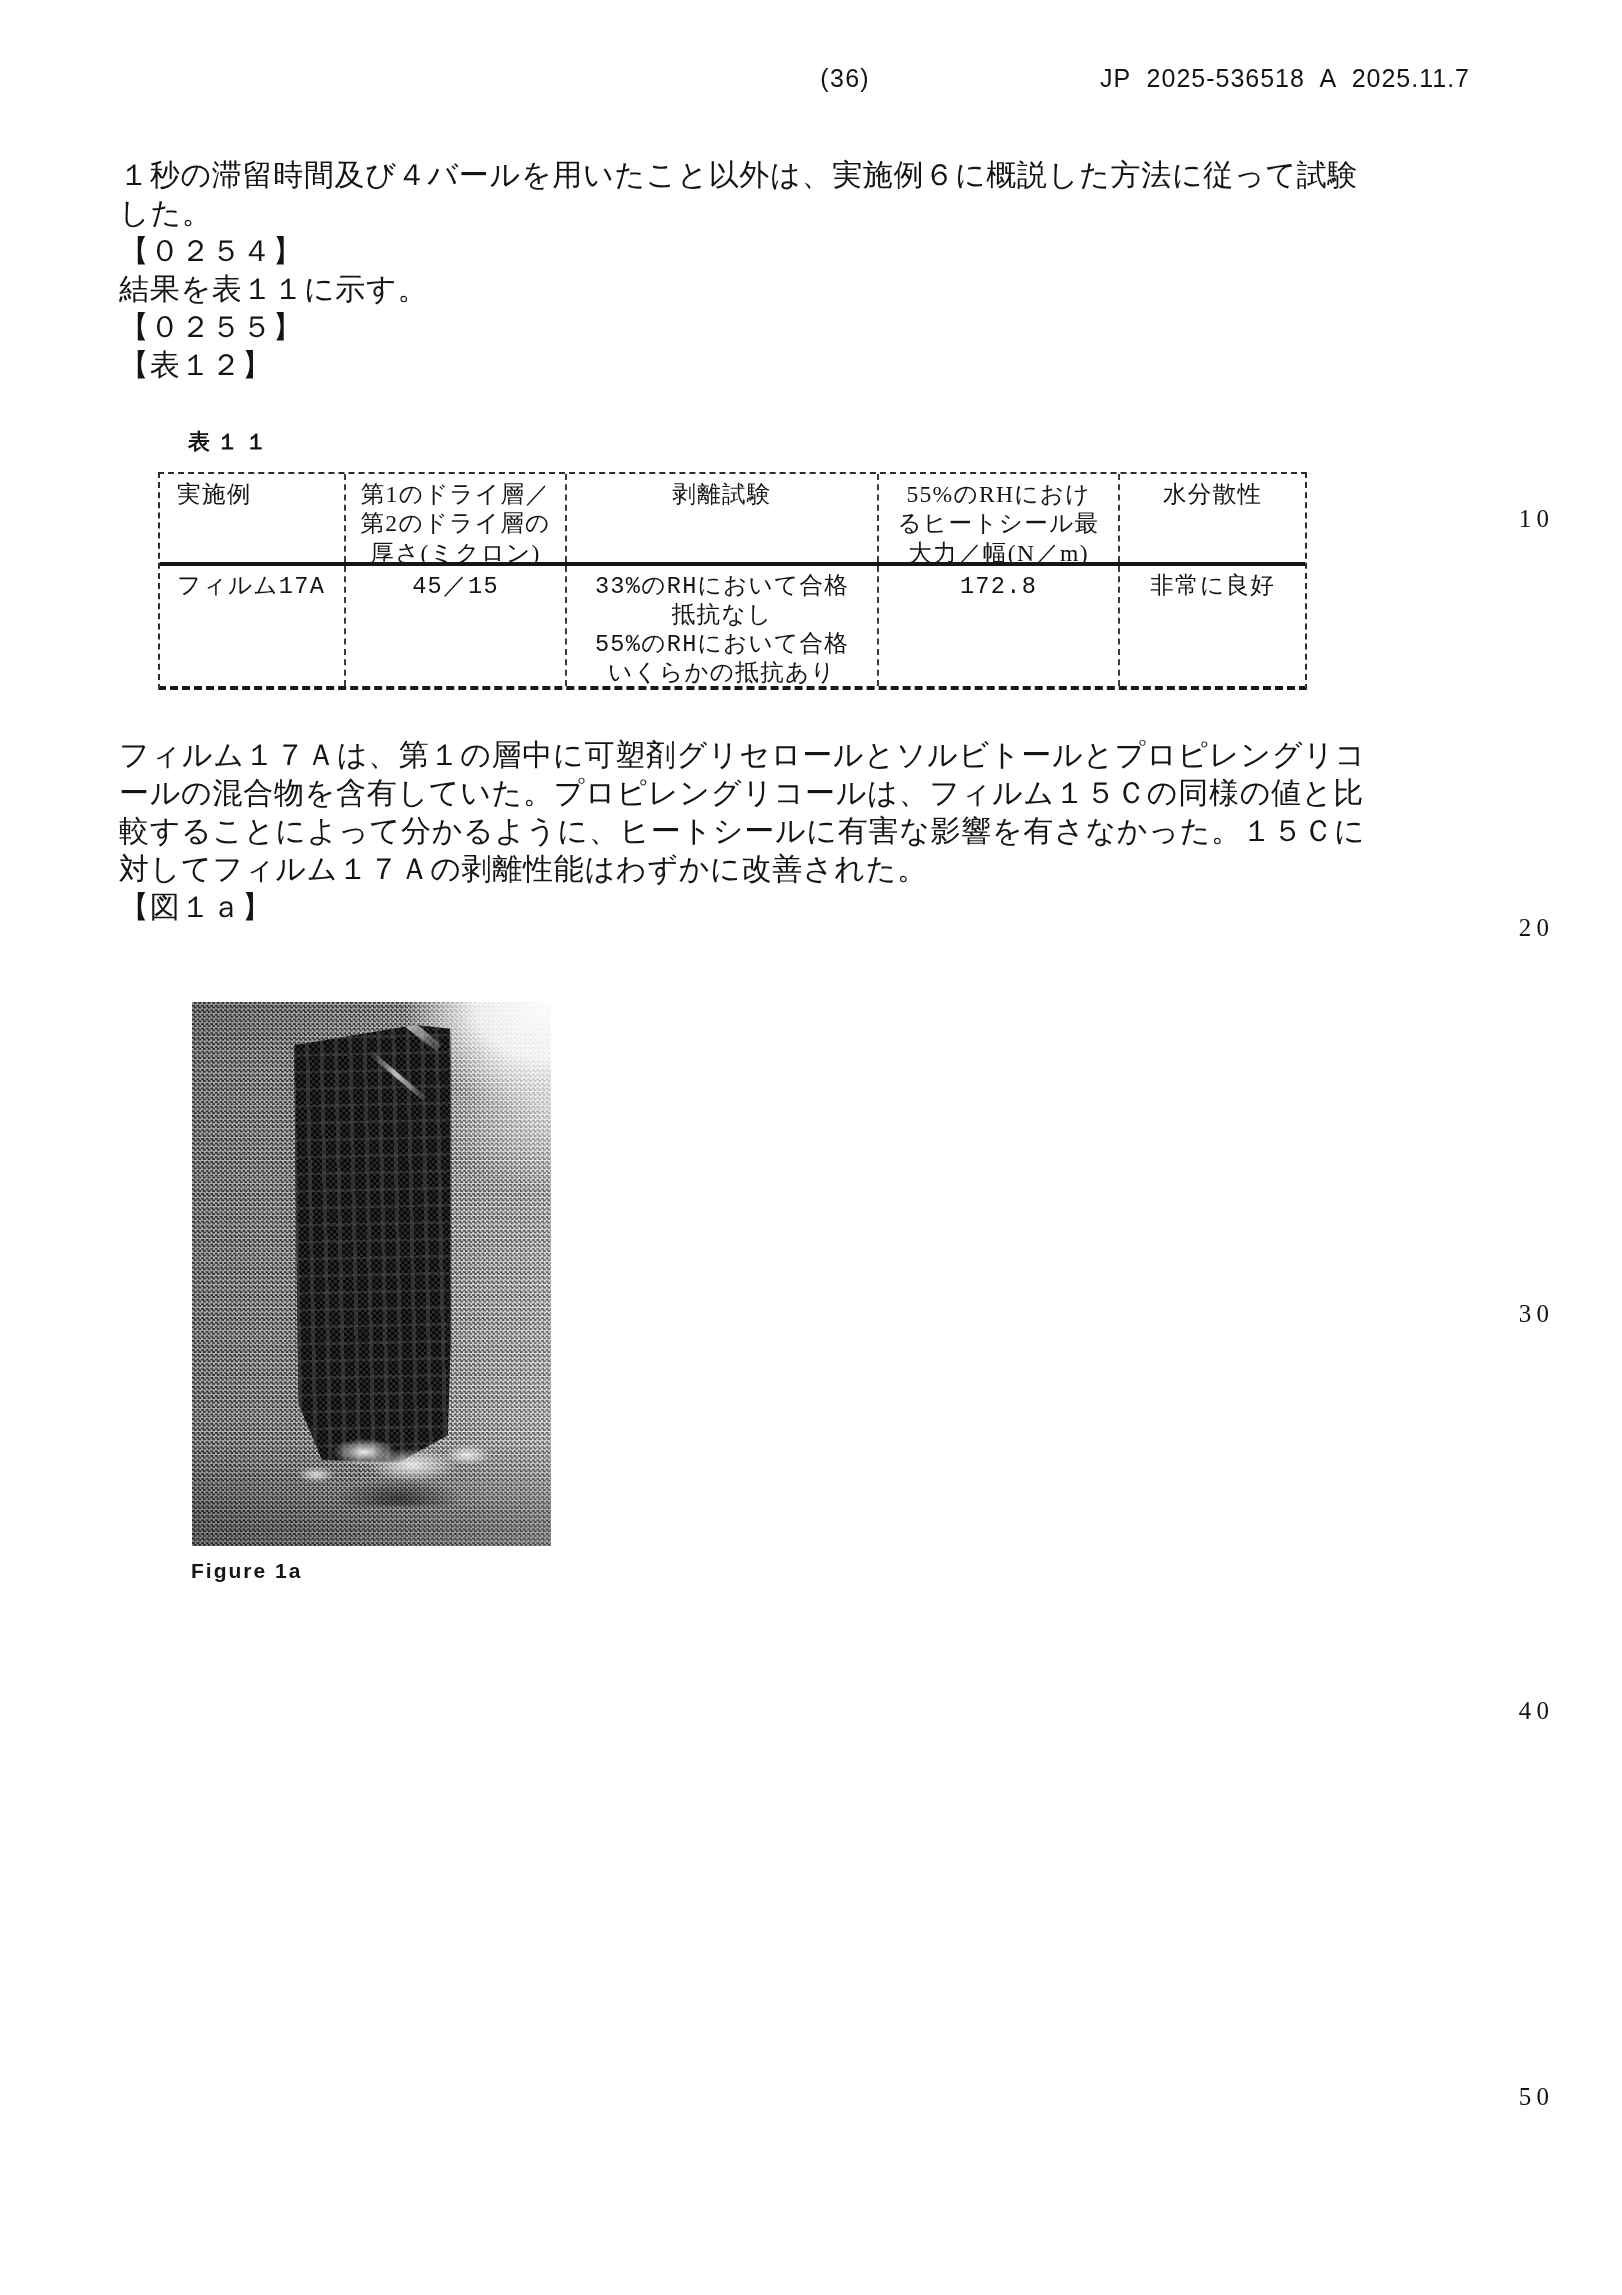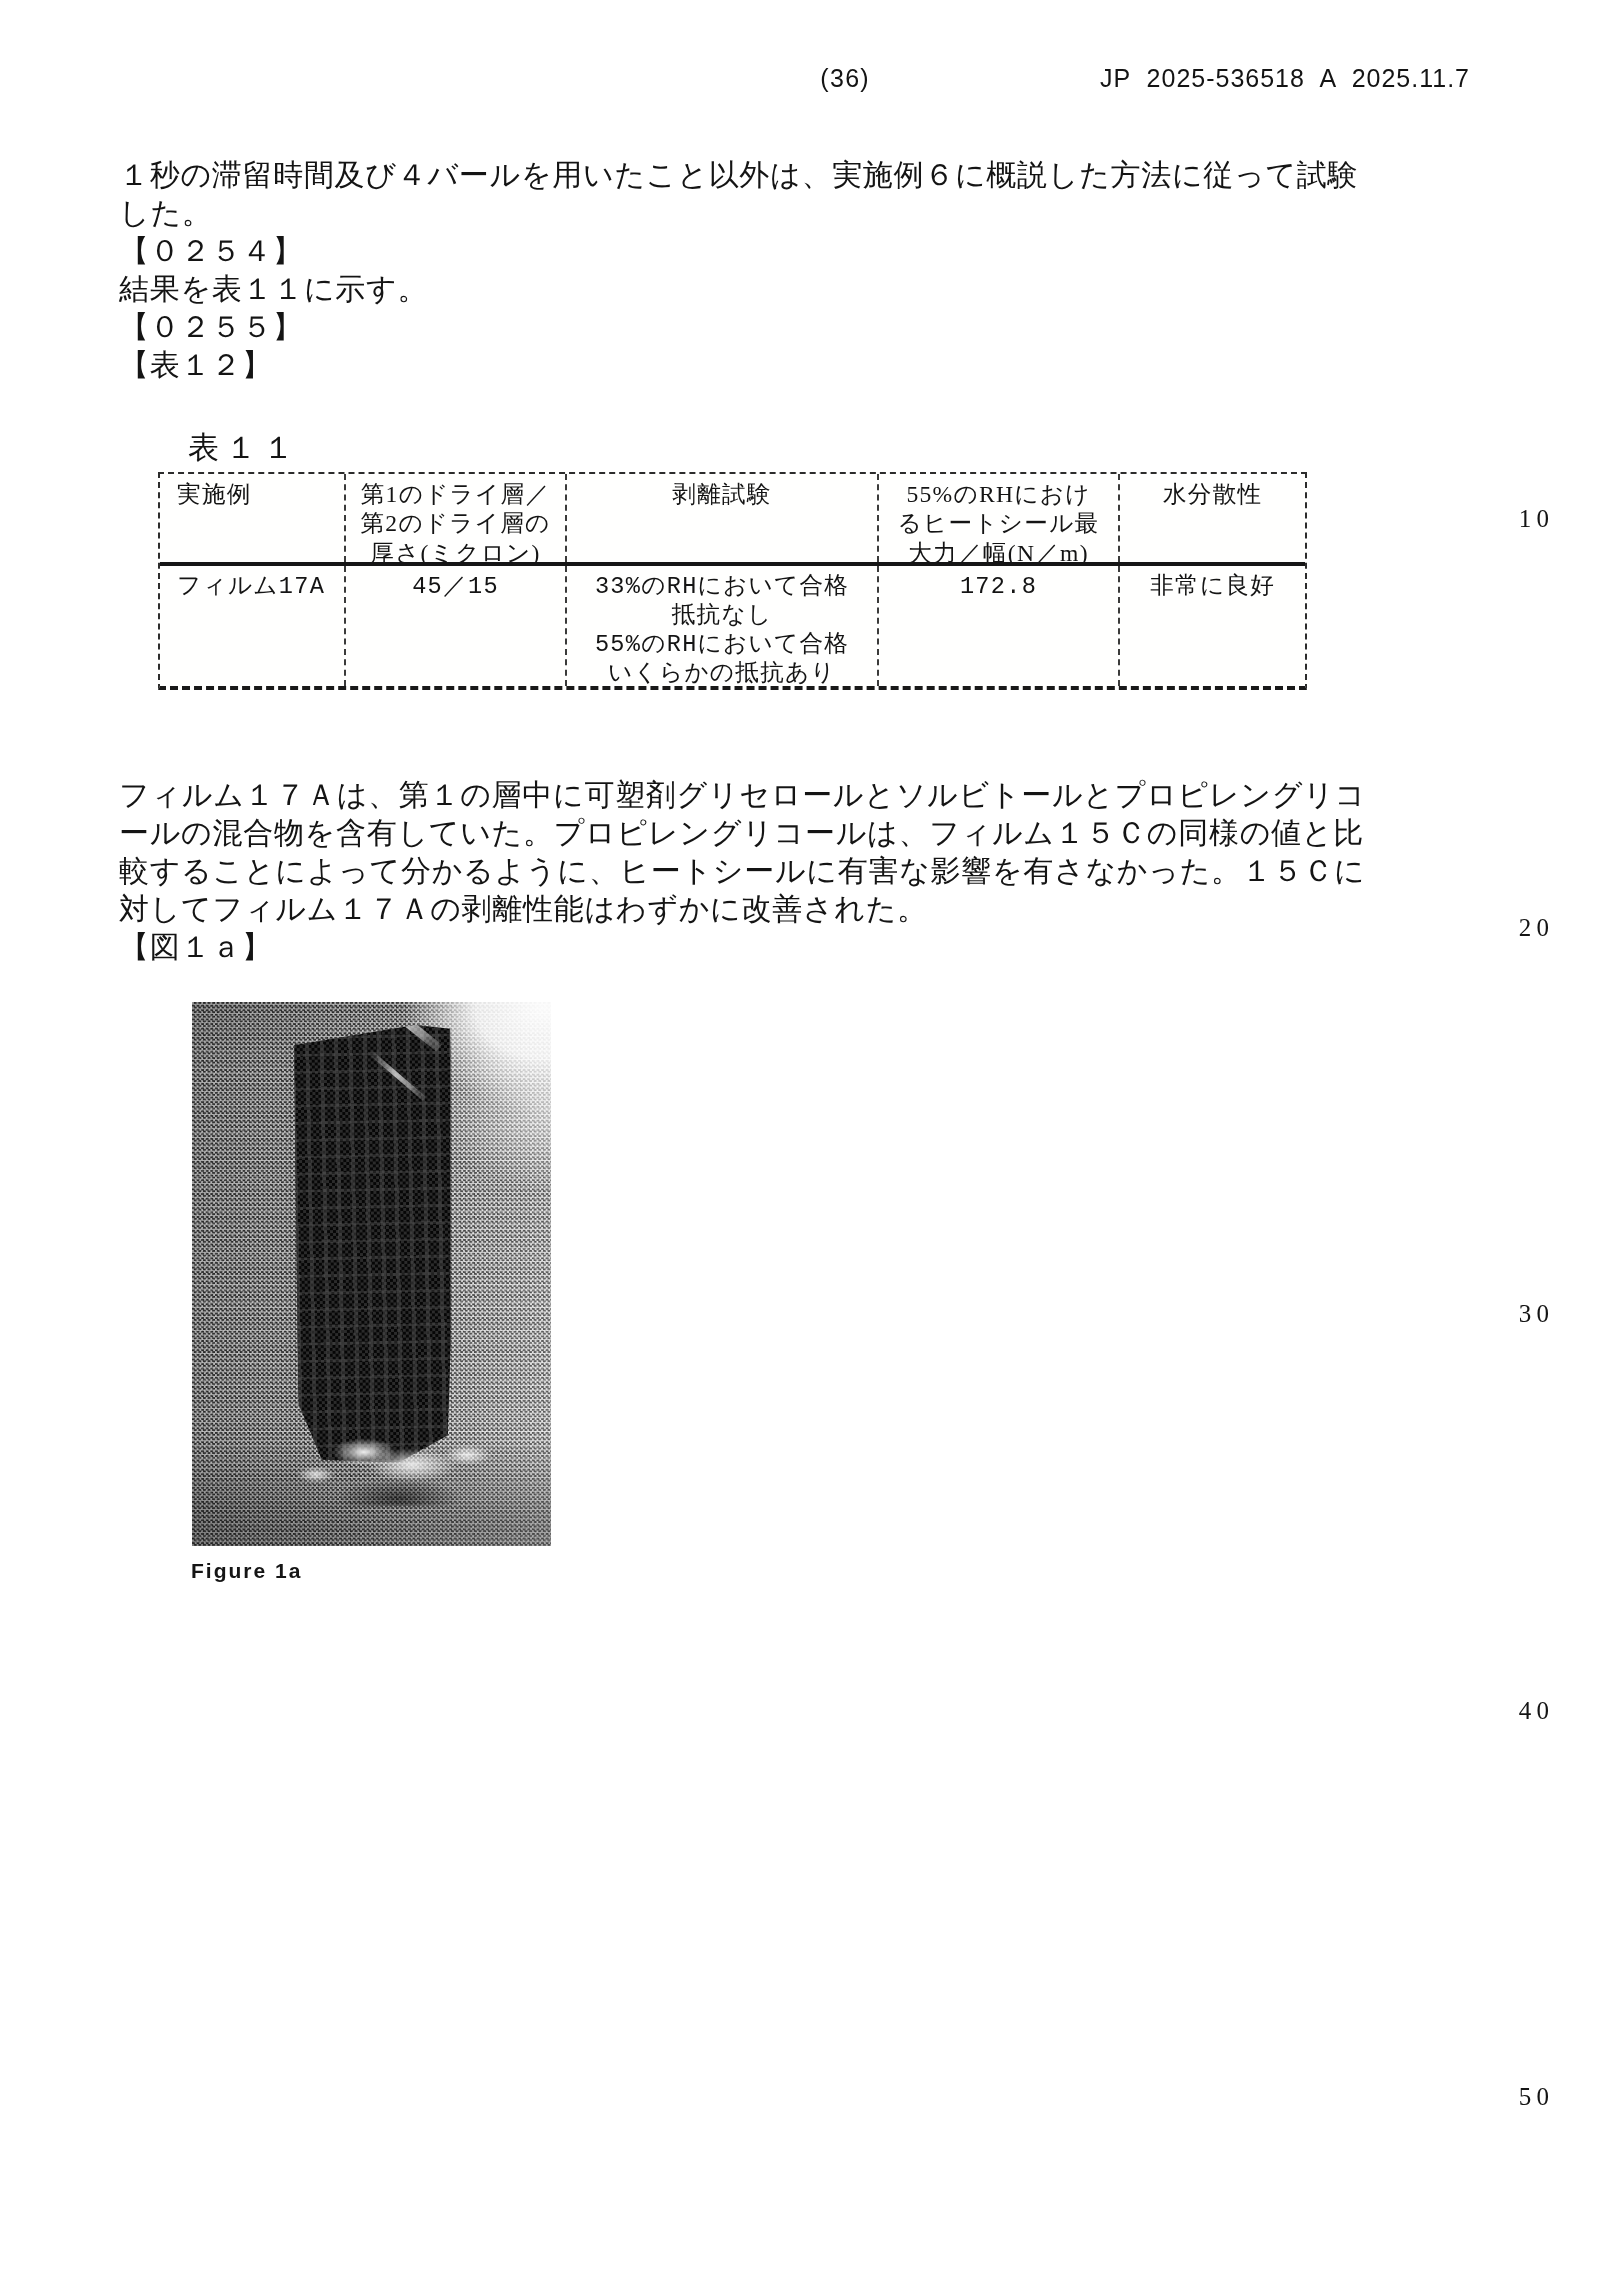--- a/index.html
+++ b/index.html
@@ -25,27 +25,27 @@
     font-size: 25px; letter-spacing: 1px; white-space: pre;
     font-family: "Liberation Sans", "DejaVu Sans", sans-serif;
   }
 
   
   .textblock {
     position: absolute; left: 119px; width: 1400px;
     font-size: 30px; line-height: 38px; letter-spacing: 0.7px;
   }
   .tb-top   { top: 156px; }
-  .tb-after { top: 776px; }
+  .tb-after { top: 736px; }
   .tline { height: 38px; white-space: pre; }
 
   
   .table-label {
     position: absolute; left: 188px; top: 427px;
-    font-size: 31px; letter-spacing: 6.5px;
+    font-size: 22px; letter-spacing: 6.5px; font-weight: bold;
   }
   .ptable {
     position: absolute; left: 158px; top: 472px; width: 1149px;
     box-sizing: border-box;
     border: 2px dashed #2c2c2c;
     border-top-width: 2.6px;
     border-bottom: 4.6px dashed #191919;
     background: #fffffe;
   }
   .trow { display: flex; }

